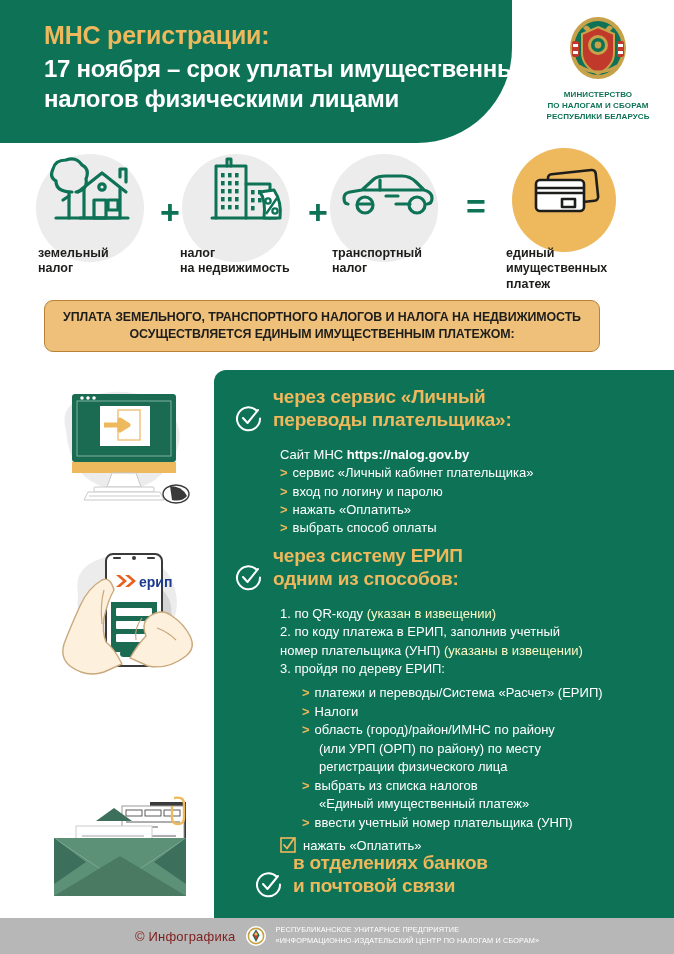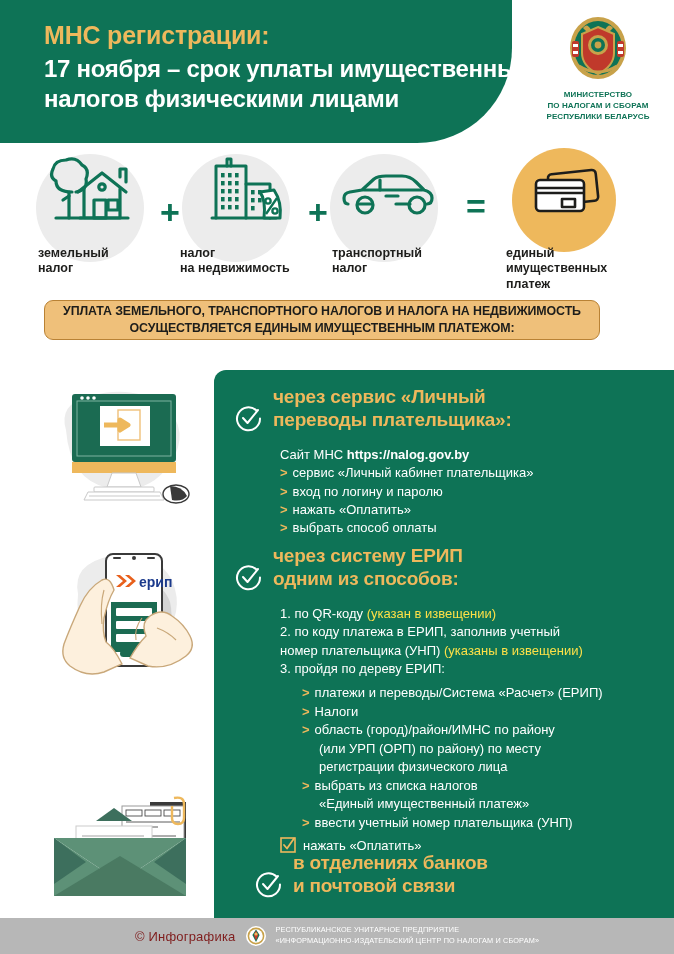--- a/index.html
+++ b/index.html
@@ -129,21 +129,21 @@
     background: #eeb85c;
     z-index: 1;
   }
 
   
   .banner {
     position: absolute;
     left: 44px;
     top: 300px;
     width: 556px;
-    height: 40px;
+    height: 52px;
     background: #efc07a;
     border: 1.5px solid #b98235;
     border-radius: 9px;
     box-sizing: border-box;
     display: flex;
     align-items: center;
     justify-content: center;
   }
   .banner-text {
     font-size: 12.4px;
@@ -184,21 +184,21 @@
   .sec-title span { display: block; white-space: nowrap; }
 
   .body-text {
     color: #ffffff;
     font-size: 13px;
     line-height: 1.42;
     padding-left: 66px;
   }
   .row { white-space: nowrap; }
   .bold { font-weight: bold; }
-  .hi { color: #fde047; }
+  .hi { color: #fef9c3; }
   .arrow { color: #eeb85c; font-weight: bold; margin-right: 5px; }
   .deep { padding-left: 22px; }
   .deep-cont { padding-left: 39px; }
 
   .paybox-row {
     display: flex;
     align-items: center;
     gap: 7px;
     padding-left: 30px;
     margin-top: 5px;

